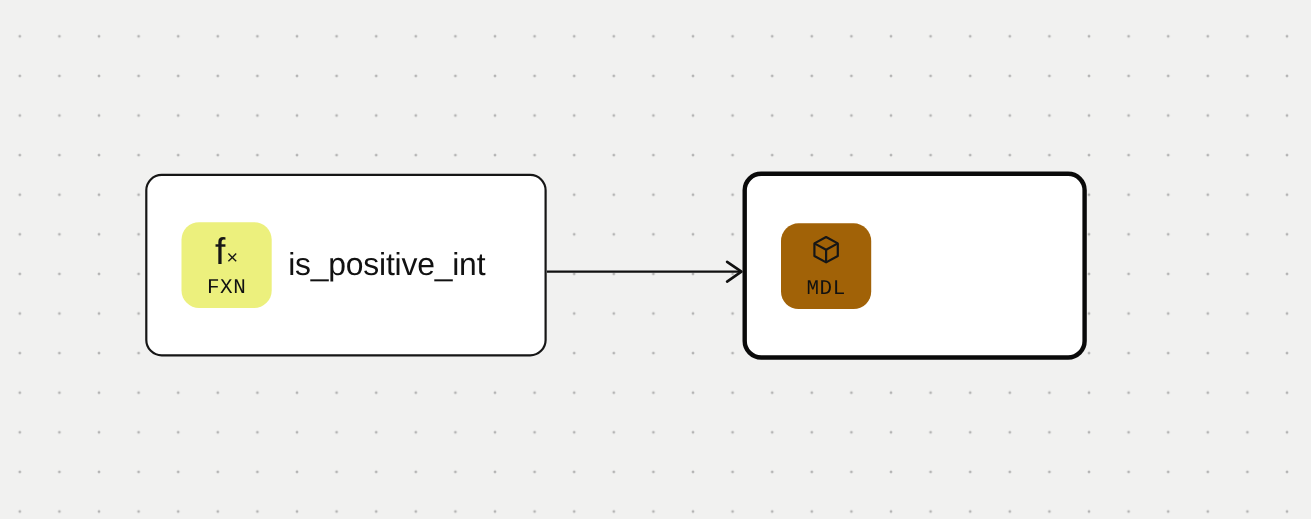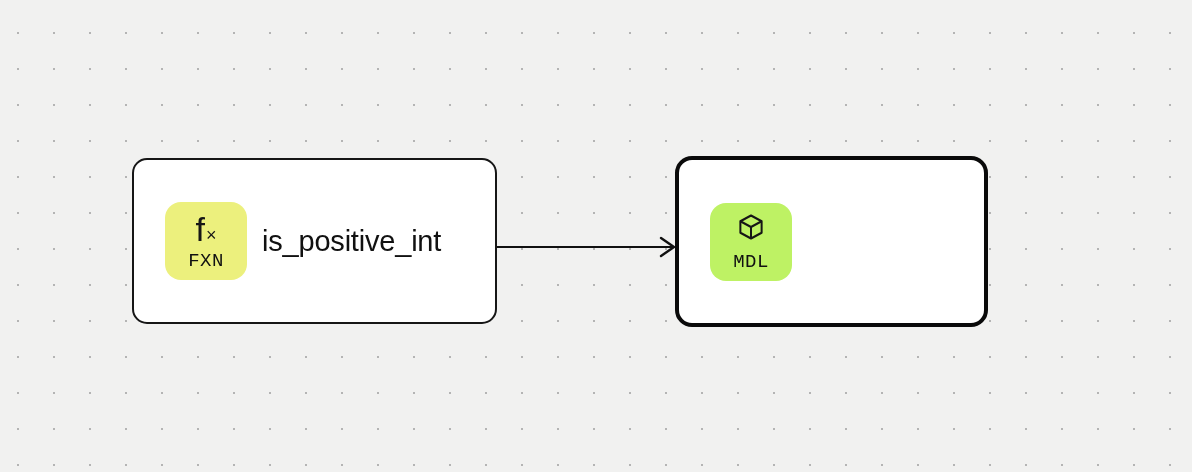--- a/index.html
+++ b/index.html
@@ -66,21 +66,21 @@
     </div>
     <div class="node-label">is_positive_int</div>
   </div>
 
   <svg class="edge" width="181" height="26" viewBox="0 0 181 26">
     <line x1="0" y1="13" x2="176" y2="13" stroke="#111111" stroke-width="2"></line>
     <polyline points="164,4 177,13 164,22" fill="none" stroke="#111111" stroke-width="2.4" stroke-linecap="round" stroke-linejoin="round"></polyline>
   </svg>
 
   <div class="node node-mdl">
-    <div class="badge" style="background: #bef264;">
+    <div class="badge" style="background: #a16207;">
       <div class="badge-icon">
         <svg class="cube-svg" width="32" height="30" viewBox="0 0 24 24" fill="none" stroke="#161616" stroke-width="1.6" stroke-linejoin="round">
           <path d="M12 2.8 L20.5 7.4 L20.5 16.6 L12 21.2 L3.5 16.6 L3.5 7.4 Z"></path>
           <path d="M3.5 7.4 L12 12 L20.5 7.4"></path>
           <path d="M12 12 L12 21.2"></path>
         </svg>
       </div>
       <div class="badge-label">MDL</div>
     </div>
   </div>

